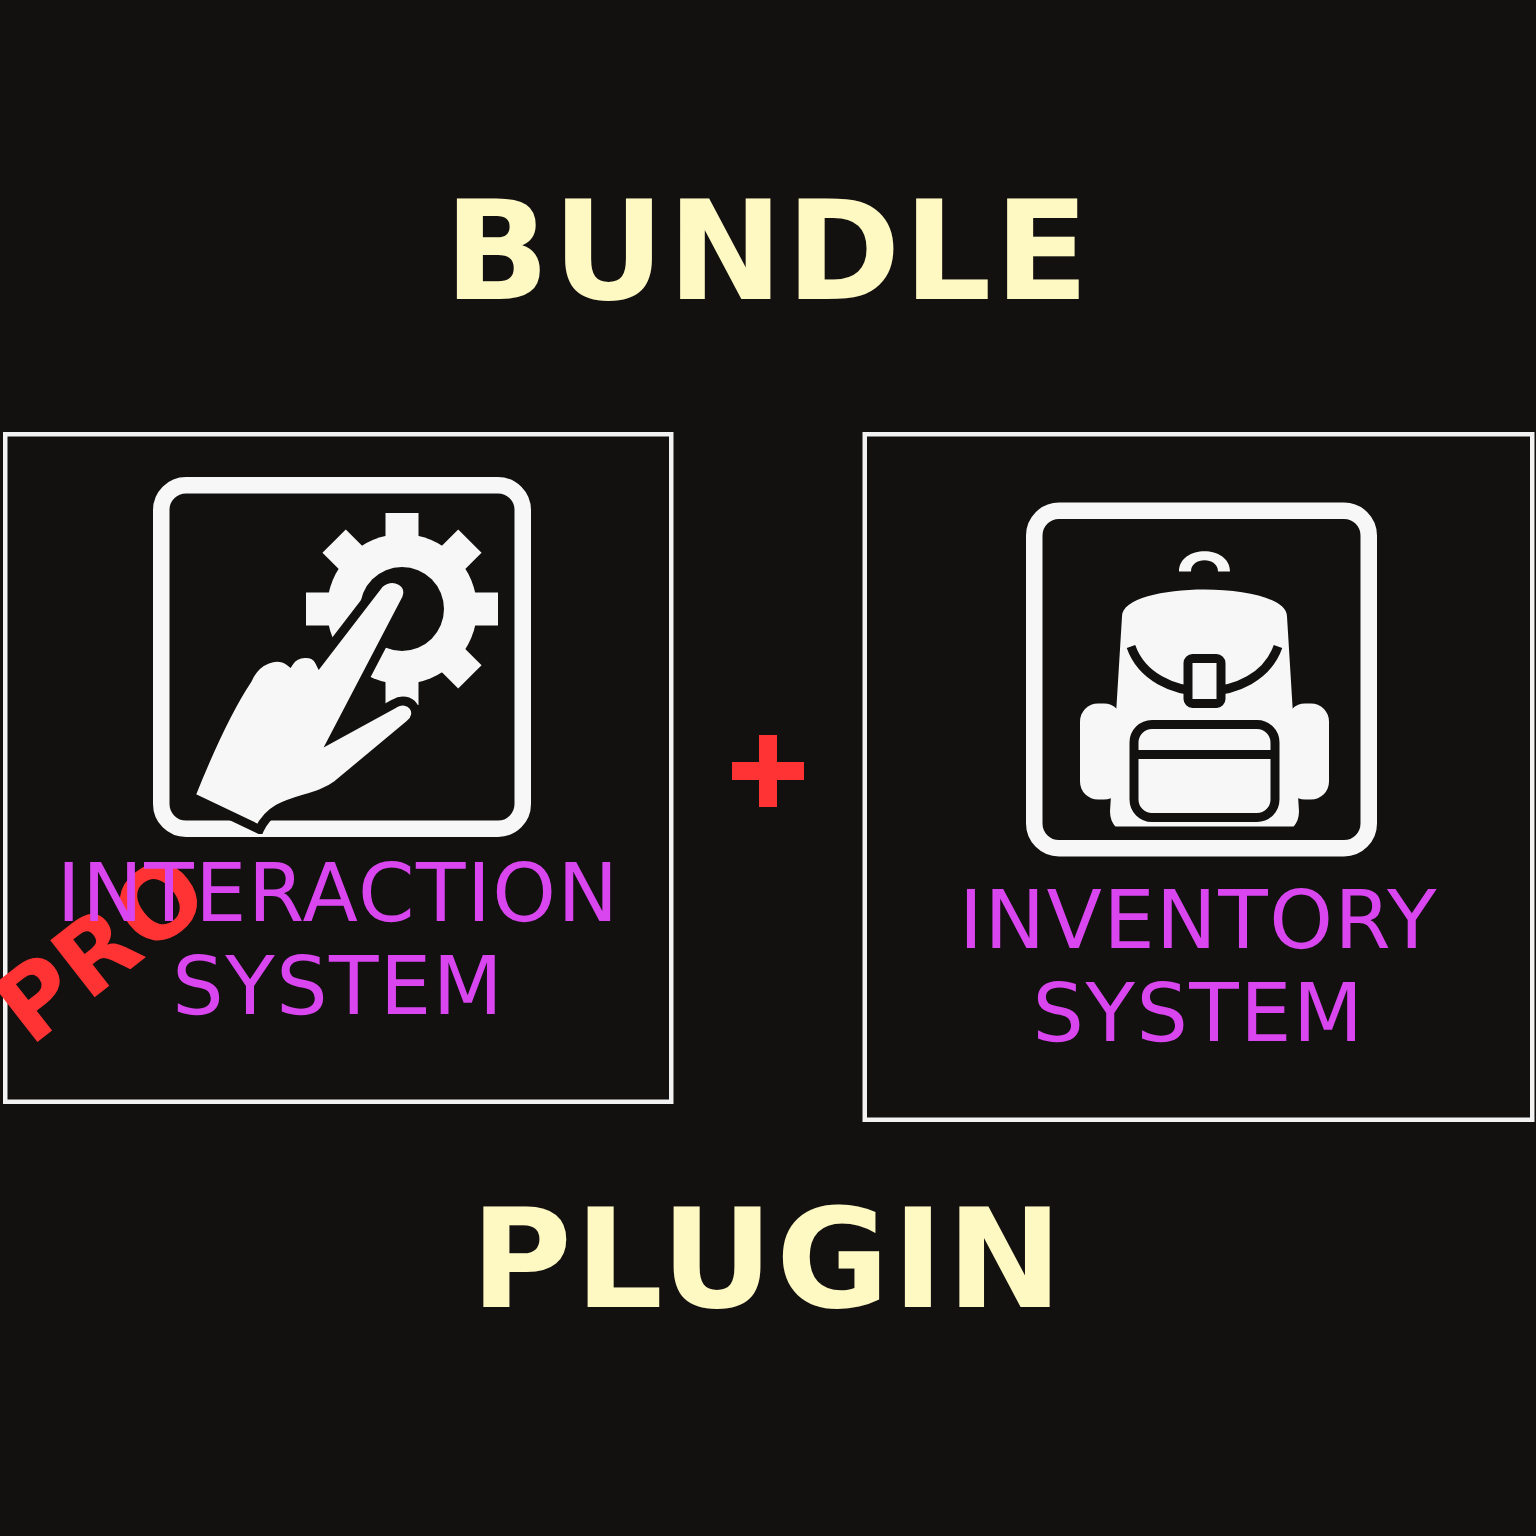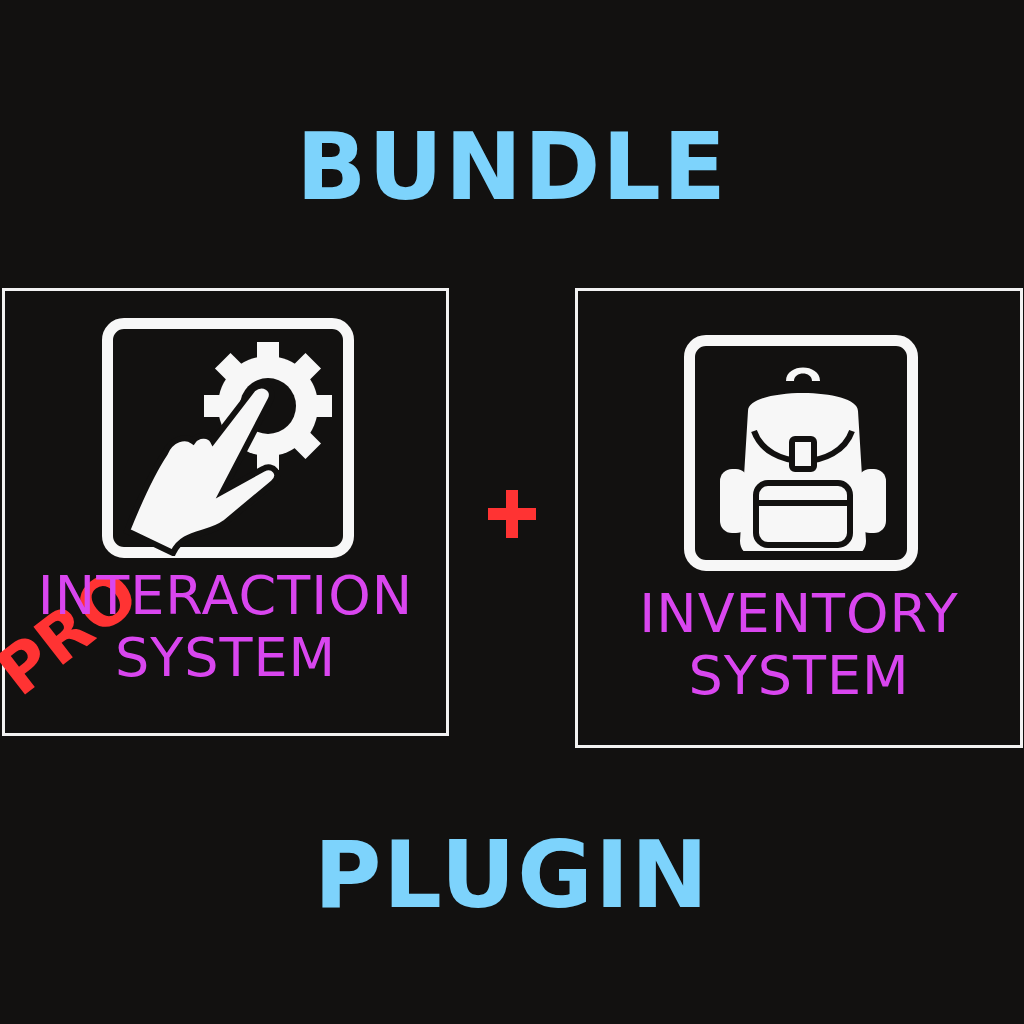--- a/index.html
+++ b/index.html
@@ -4,25 +4,25 @@
   <style>
     html, body { margin: 0; padding: 0; }
     body {
       width: 1024px; height: 1024px; overflow: hidden;
       background: #121110;
       position: relative;
       font-family: "DejaVu Sans", "Liberation Sans", sans-serif;
     }
     .headline {
       position: absolute; left: 0; width: 1024px; text-align: center;
-      color: #7dd3fc; font-weight: bold; font-size: 92px; letter-spacing: 2px;
+      color: #fef9c3; font-weight: bold; font-size: 92px; letter-spacing: 2px;
       line-height: 1;
     }
     #title-top { top: 122px; }
-    #title-bottom { top: 830px; }
+    #title-bottom { top: 794px; }
     .card {
       position: absolute; top: 288px; width: 442px; height: 444px;
       border: 3px solid #f2f2f2; box-sizing: border-box; background: #121110;
     }
     #card-left { left: 2px; width: 447px; height: 448px; }
     #card-right { left: 575px; width: 448px; height: 460px; }
     .icon-frame {
       position: absolute; border: 11px solid #f7f7f7; border-radius: 22px;
       box-sizing: border-box;
     }

